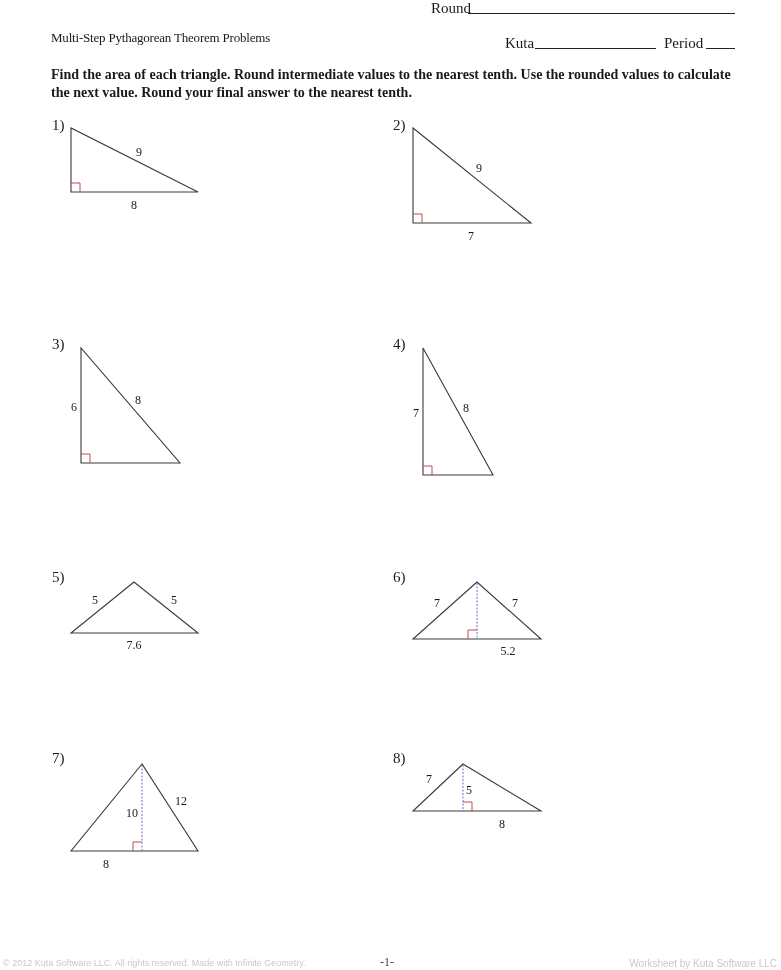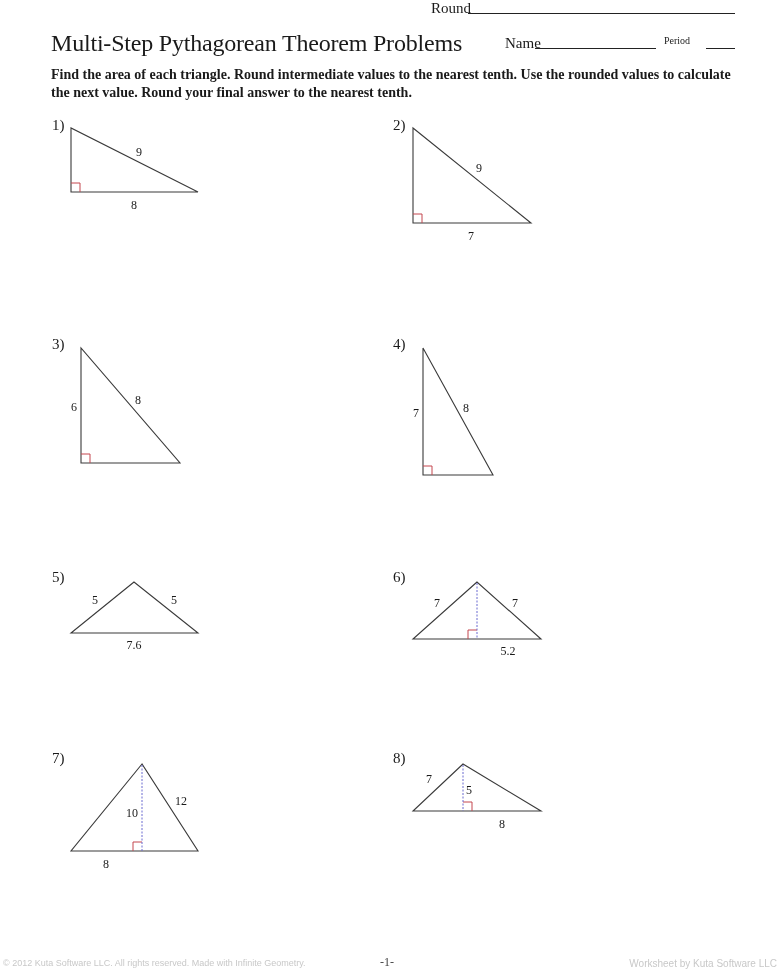--- a/index.html
+++ b/index.html
@@ -1,40 +1,40 @@
 <!DOCTYPE html>
 <html><head>
 <meta charset="utf-8">
 <style>
   html, body { margin: 0; padding: 0; background: #ffffff; }
   body { width: 781px; height: 970px; position: relative; overflow: hidden;
          font-family: "Liberation Serif", "DejaVu Serif", serif; color: #1a1a1a; }
   .abs { position: absolute; }
   .name-label { left: 431px; top: 0px; font-size: 15px; }
   .name-line { left: 468px; top: 13px; width: 267px; border-bottom: 1px solid #222; }
-  .title { left: 51px; top: 30px; font-size: 24px; letter-spacing: -0.2px; }
+  .title { left: 51px; top: 30px; font-size: 13px; letter-spacing: -0.2px; }
   .date-label { left: 505px; top: 35px; font-size: 15px; }
   .date-line { left: 535px; top: 48px; width: 121px; border-bottom: 1px solid #222; }
-  .period-label { left: 664px; top: 35px; font-size: 10px; }
+  .period-label { left: 664px; top: 35px; font-size: 15px; }
   .period-line { left: 706px; top: 48px; width: 29px; border-bottom: 1px solid #222; }
   .instructions { left: 51px; top: 66px; width: 700px; font-size: 14px; font-weight: bold; line-height: 18px; }
   .pnum { font-size: 15px; }
   svg.fig { position: absolute; left: 0; top: 0; }
   .lbl { font-family: "Liberation Serif", "DejaVu Serif", serif; font-size: 12px; fill: #1a1a1a; }
   .footer-left { left: 3px; top: 958px; font-size: 9px; color: #c8c8c8; font-family: Liberation Sans, sans-serif; }
   .footer-page { left: 380px; top: 955px; font-size: 12px; color: #444; }
   .footer-right { right: 4px; top: 958px; font-size: 10px; color: #c8c8c8; font-family: "Liberation Sans", sans-serif; }
 </style>
 </head>
 <body>
 
 <div class="abs name-label">Round</div>
 <div class="abs name-line"></div>
 <div class="abs title">Multi-Step Pythagorean Theorem Problems</div>
-<div class="abs date-label">Name</div>
+<div class="abs date-label">Kuta</div>
 <div class="abs date-line"></div>
 <div class="abs period-label">Period</div>
 <div class="abs period-line"></div>
 <div class="abs instructions">Find the area of each triangle.  Round intermediate values to the nearest tenth.  Use the rounded values to calculate the next value.  Round your final answer to the nearest tenth.</div>
 
 <div class="abs pnum" style="left:52px;top:117px;">1)</div>
 <div class="abs pnum" style="left:393px;top:117px;">2)</div>
 <div class="abs pnum" style="left:52px;top:336px;">3)</div>
 <div class="abs pnum" style="left:393px;top:336px;">4)</div>
 <div class="abs pnum" style="left:52px;top:569px;">5)</div>

